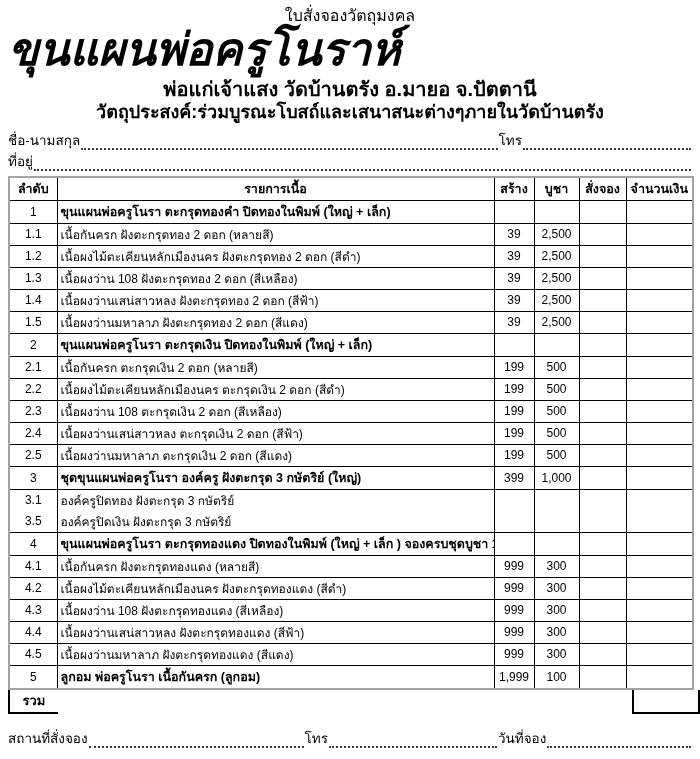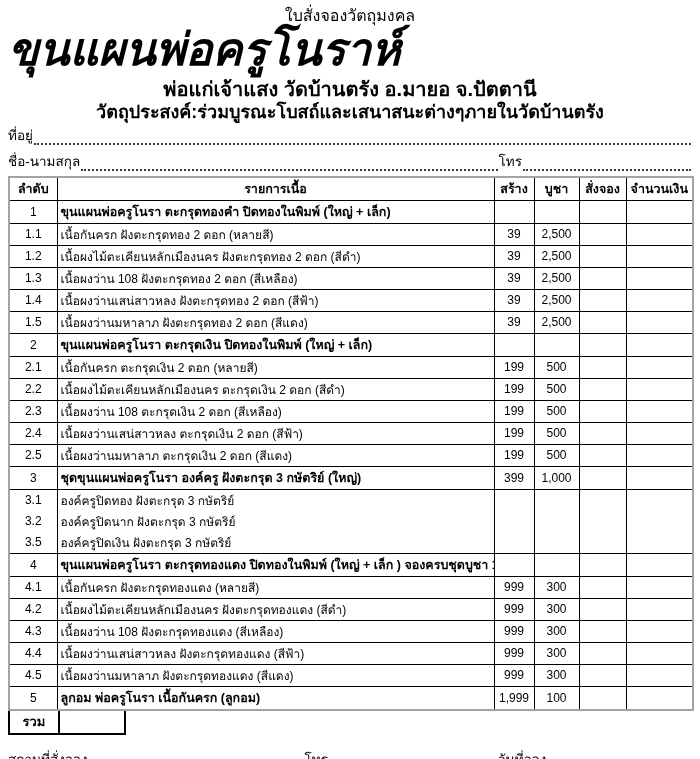--- a/index.html
+++ b/index.html
@@ -20,49 +20,49 @@
     border:2px solid #a3a3a3;}
   table.order th,table.order td{border:1px solid #000;font-size:12px;padding:1px 3px;
     height:18px;overflow:hidden;white-space:nowrap;vertical-align:middle;}
   table.order th{font-size:12.5px;font-weight:bold;text-align:center;}
   td.c{text-align:center;}
   td.desc{text-align:left;padding-left:5px;}
   tr.section td.desc{font-weight:bold;font-size:12.5px;}
   tr.gfirst td{border-bottom:none;}
   tr.gmid td{border-top:none;border-bottom:none;}
   tr.glast td{border-top:none;}
-  .total-row{display:flex;justify-content:flex-start;width:692px;}
+  .total-row{display:flex;justify-content:space-between;width:692px;}
   .total-cell{box-sizing:border-box;border:2px solid #000;border-top:none;height:24px;
     display:flex;align-items:center;justify-content:center;}
   .total-label{width:50px;font-weight:bold;font-size:13px;border-right:none;}
   .total-amount{width:68px;}
   .footer{margin-top:17px;}
   .footer .fill-line{margin-top:5px;}
   .w215{flex:0 0 215px;}
   .w168{flex:0 0 168px;}
 </style>
 </head>
 <body>
 
 <div class="sheet">
 
   <div class="doc-label">ใบสั่งจองวัตถุมงคล</div>
   <div class="main-title">ขุนแผนพ่อครูโนราห์</div>
   <div class="subtitle">พ่อแก่เจ้าแสง วัดบ้านตรัง อ.มายอ จ.ปัตตานี</div>
   <div class="purpose">วัตถุประสงค์:ร่วมบูรณะโบสถ์และเสนาสนะต่างๆภายในวัดบ้านตรัง</div>
 
-  <div class="fill-line addr-line">
-    <span class="lbl">ที่อยู่</span>
-    <span class="dots grow"></span>
-  </div>
   <div class="fill-line name-line">
     <span class="lbl">ชื่อ-นามสกุล</span>
     <span class="dots grow"></span>
     <span class="lbl">โทร</span>
     <span class="dots w168"></span>
+  </div>
+  <div class="fill-line addr-line">
+    <span class="lbl">ที่อยู่</span>
+    <span class="dots grow"></span>
   </div>
 
   <table class="order">
     <colgroup>
       <col style="width:48px">
         <col style="width:437px">
         <col style="width:40px">
       <col style="width:45px">
         <col style="width:47px">
         <col style="width:67px">
@@ -183,28 +183,20 @@
           <td class="c"></td>
         </tr>
         <tr class="gfirst">
           <td class="c">3.1</td>
           <td class="desc">องค์ครูปิดทอง ฝังตะกรุด 3 กษัตริย์</td>
           <td class="c"></td>
           <td class="c"></td>
           <td class="c"></td>
           <td class="c"></td>
         </tr>
-        <tr class="gmid">
-          <td class="c">3.2</td>
-          <td class="desc">องค์ครูปิดนาก ฝังตะกรุด 3 กษัตริย์</td>
-          <td class="c"></td>
-          <td class="c"></td>
-          <td class="c"></td>
-          <td class="c"></td>
-        </tr>
         <tr class="glast">
           <td class="c">3.5</td>
           <td class="desc">องค์ครูปิดเงิน ฝังตะกรุด 3 กษัตริย์</td>
           <td class="c"></td>
           <td class="c"></td>
           <td class="c"></td>
           <td class="c"></td>
         </tr>
         <tr class="section">
           <td class="c">4</td>

